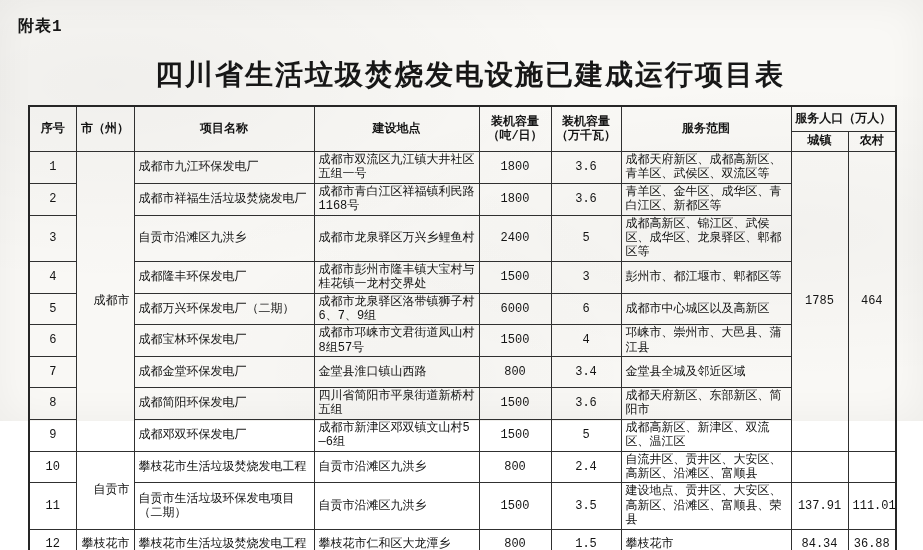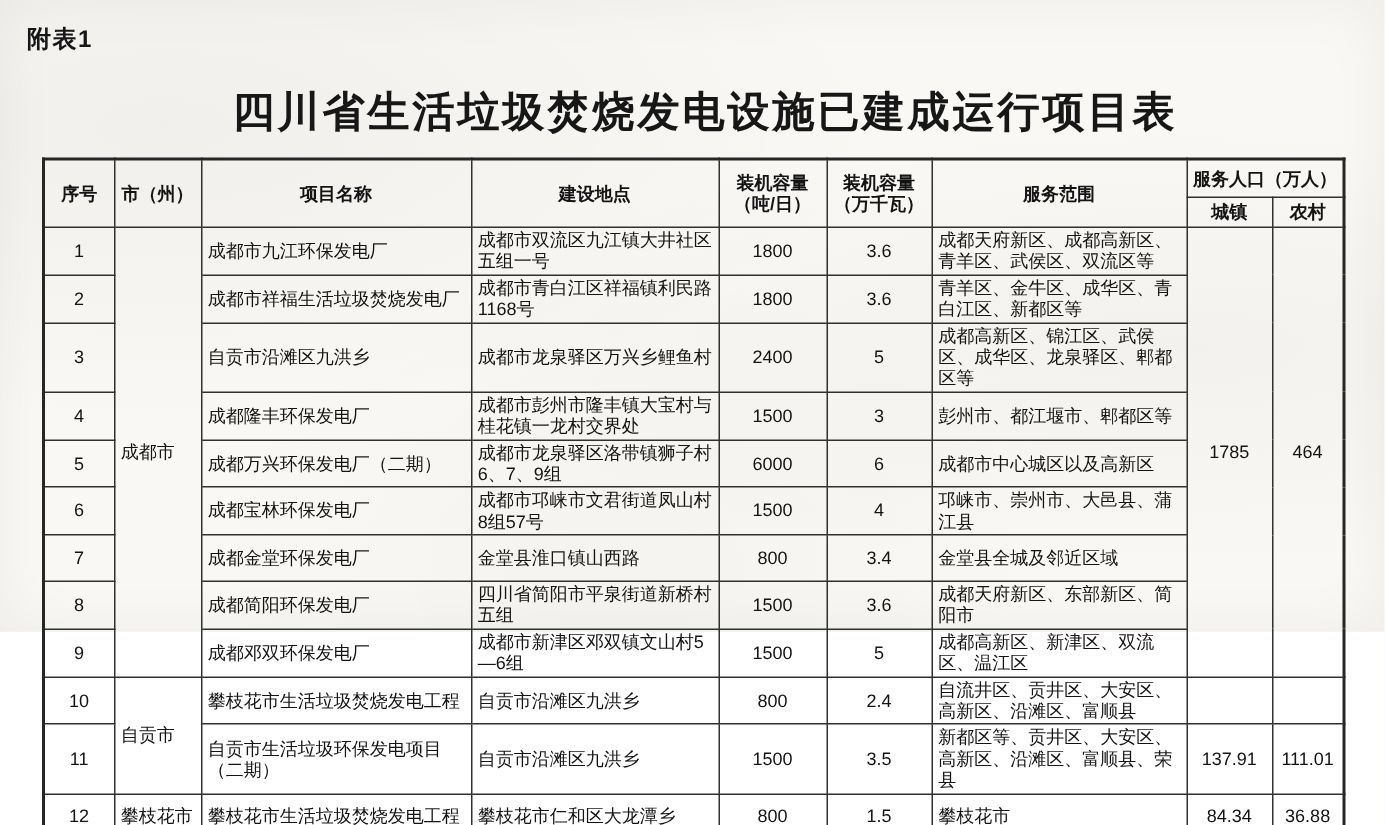--- a/index.html
+++ b/index.html
@@ -5,21 +5,21 @@
   html,body{margin:0;padding:0;}
   body{width:923px;height:550px;overflow:hidden;}
   .page{
     position:relative;
     width:923px;height:421px;
     background:
       radial-gradient(ellipse at 12% 20%, rgba(0,0,0,0.035), transparent 42%),
       radial-gradient(ellipse at 85% 55%, rgba(0,0,0,0.028), transparent 46%),
       radial-gradient(ellipse at 45% 90%, rgba(0,0,0,0.02), transparent 40%),
       #f9f8f5;
-    font-family:Liberation Sans, sans-serif;
+    font-family:Liberation Mono, monospace;
     color:#171717;
     box-shadow:inset 0 0 40px rgba(0,0,0,0.05);
   }
   .annex{
     position:absolute;left:18px;top:16px;
     font-size:16px;font-weight:bold;letter-spacing:1px;
   }
   .title{
     position:absolute;left:0;top:56px;width:940px;
     margin:0;text-align:center;
@@ -39,21 +39,21 @@
     line-height:1.2;
     color:#141414;
     overflow:hidden;
   }
   th{font-weight:bold;text-align:center;padding:2px 2px;}
   tr.hdr1 th{height:20px;}
   tr.hdr2 th{height:15px;}
   tbody tr{height:31px;}
   td.c{text-align:center;}
   td.l{text-align:left;}
-  .city{text-align:left;font-weight:normal;margin-left:36px;}
+  .city{text-align:right;font-weight:normal;margin-left:36px;}
 </style>
 </head>
 <body>
 
 <div class="page">
   <div class="annex">附表1</div>
   <h1 class="title">四川省生活垃圾焚烧发电设施已建成运行项目表</h1>
 
   <table class="main">
     <colgroup>
@@ -169,21 +169,21 @@
         <td class="l">自流井区、贡井区、大安区、高新区、沿滩区、富顺县</td>
         <td class="c"></td>
         <td class="c"></td>
       </tr>
       <tr>
         <td class="c">11</td>
         <td class="l">自贡市生活垃圾环保发电项目（二期）</td>
         <td class="l">自贡市沿滩区九洪乡</td>
         <td class="c">1500</td>
         <td class="c">3.5</td>
-        <td class="l">新都区等、贡井区、大安区、高新区、沿滩区、富顺县、荣县</td>
+        <td class="l">建设地点、贡井区、大安区、高新区、沿滩区、富顺县、荣县</td>
         <td class="c">137.91</td>
         <td class="c">111.01</td>
       </tr>
       <tr>
         <td class="c">12</td>
         <td class="city">攀枝花市</td>
         <td class="l">攀枝花市生活垃圾焚烧发电工程</td>
         <td class="l">攀枝花市仁和区大龙潭乡</td>
         <td class="c">800</td>
         <td class="c">1.5</td>

